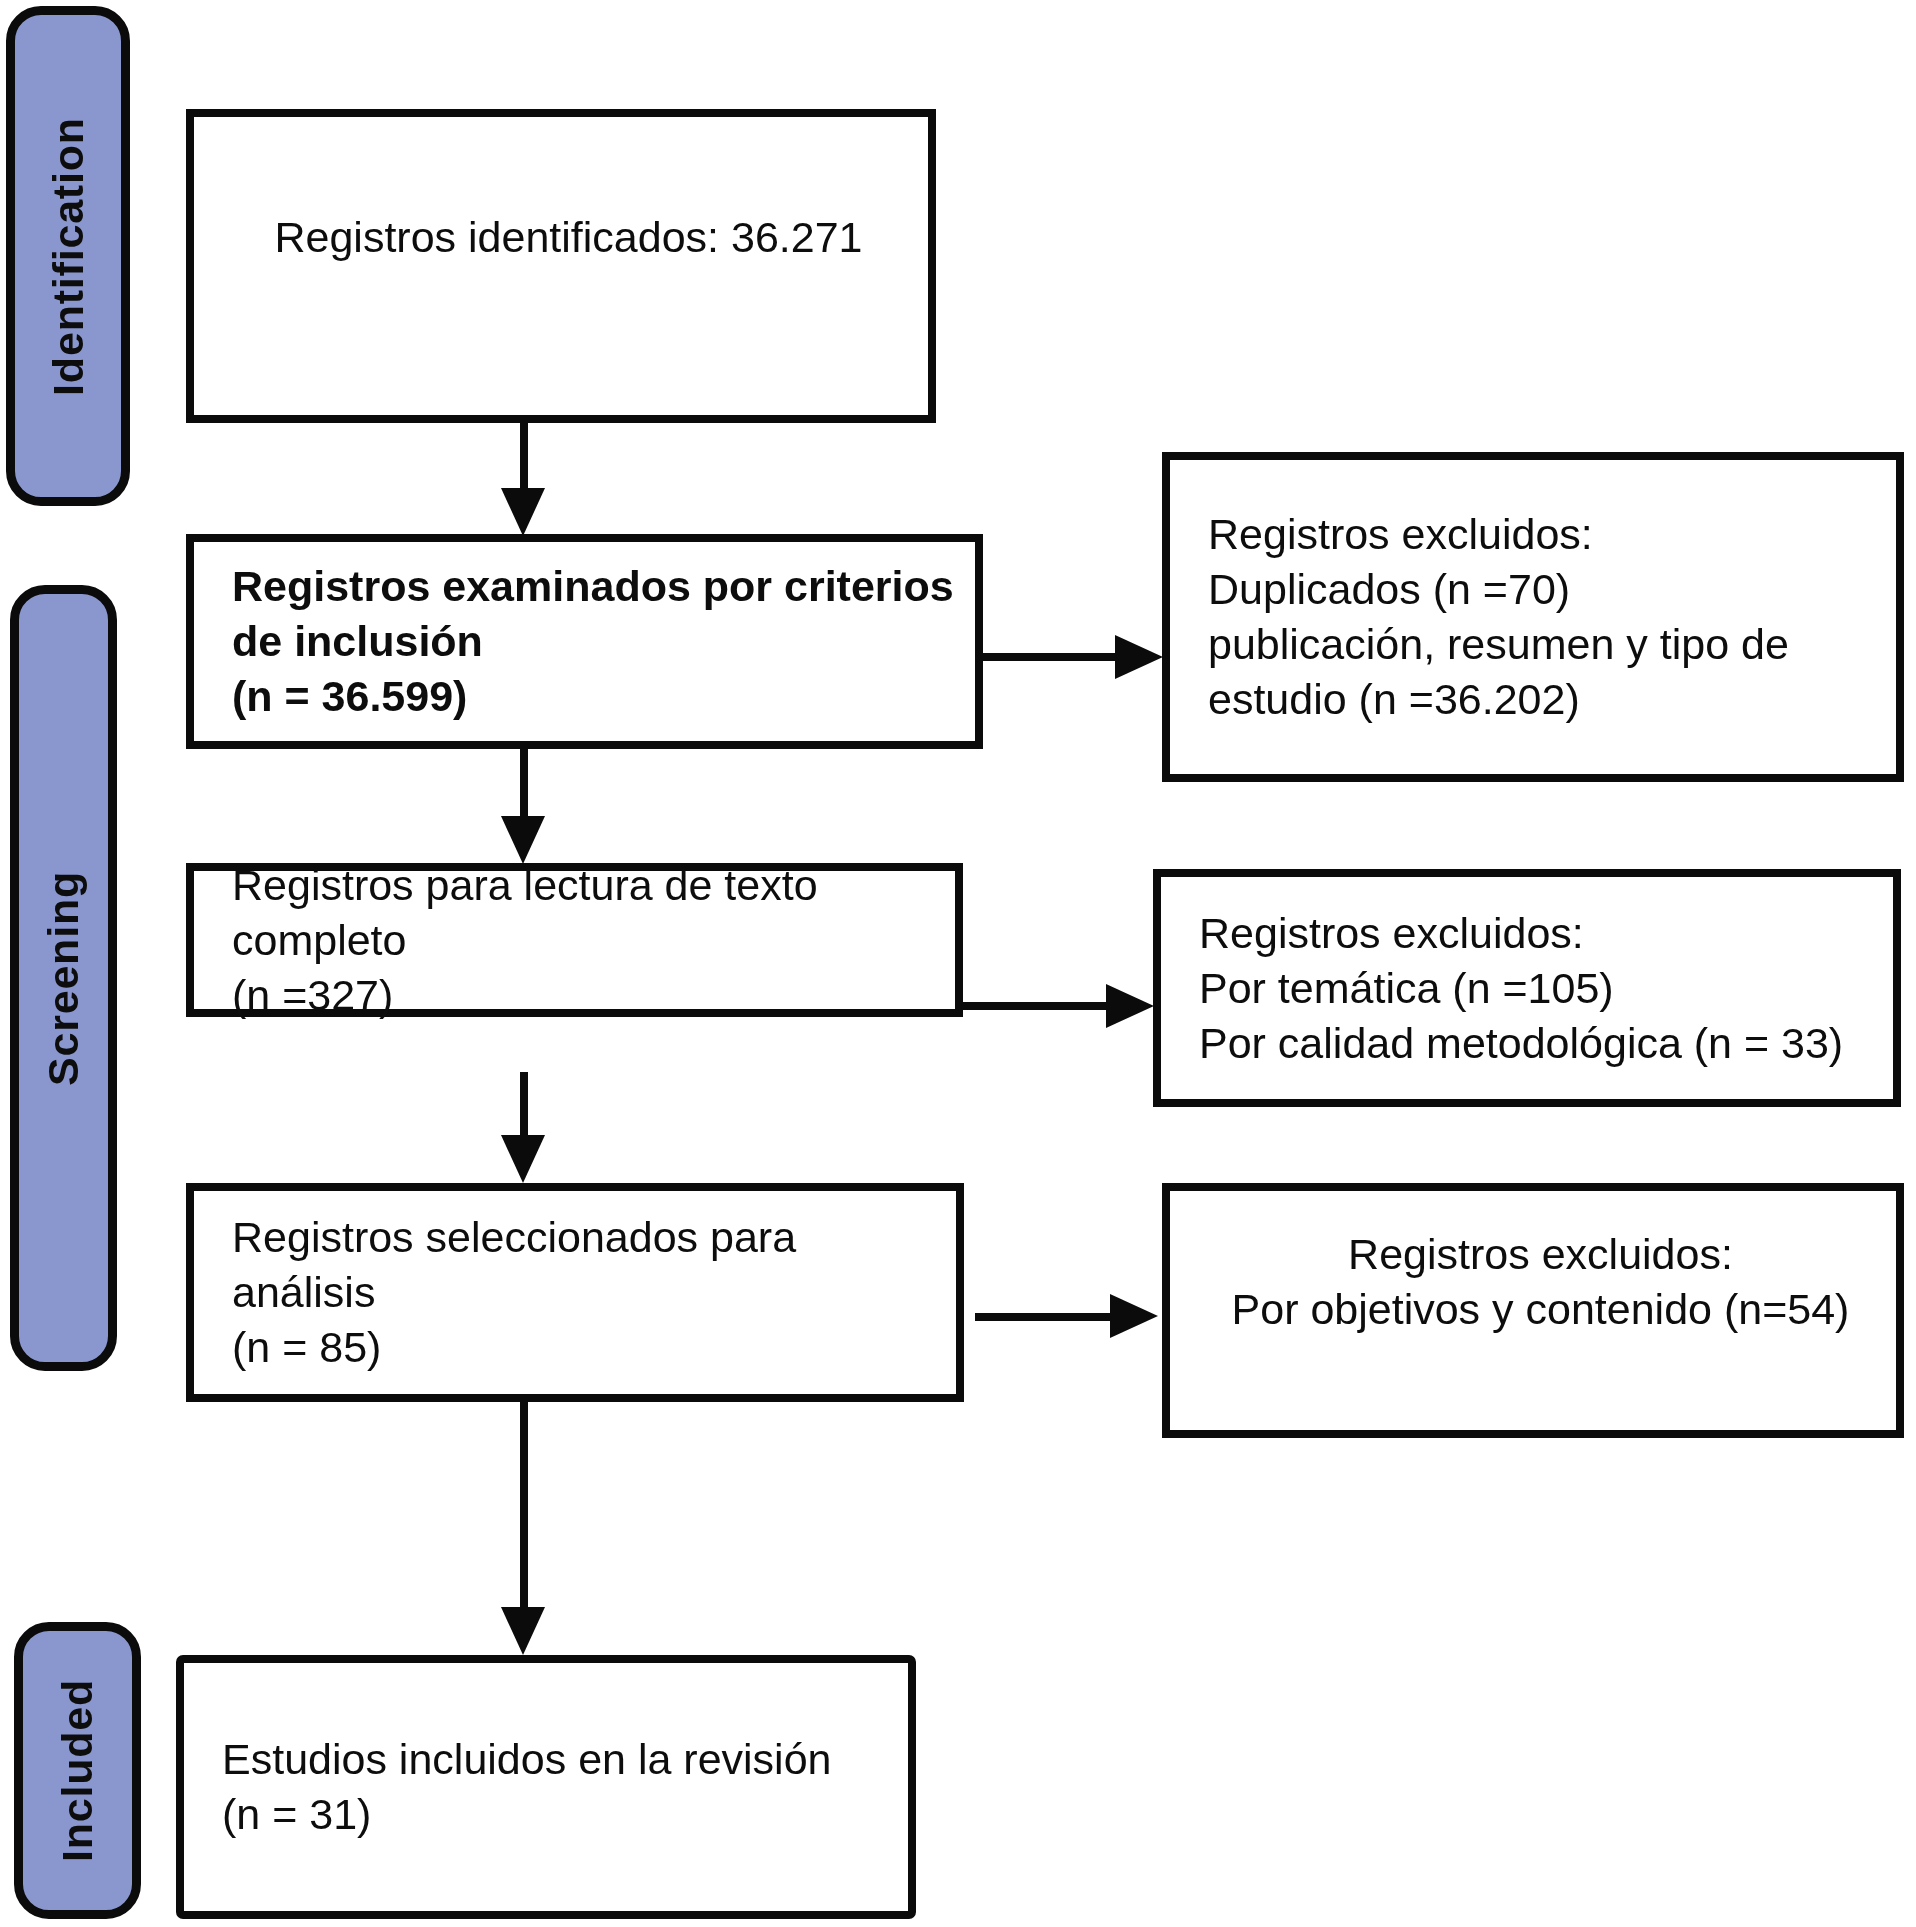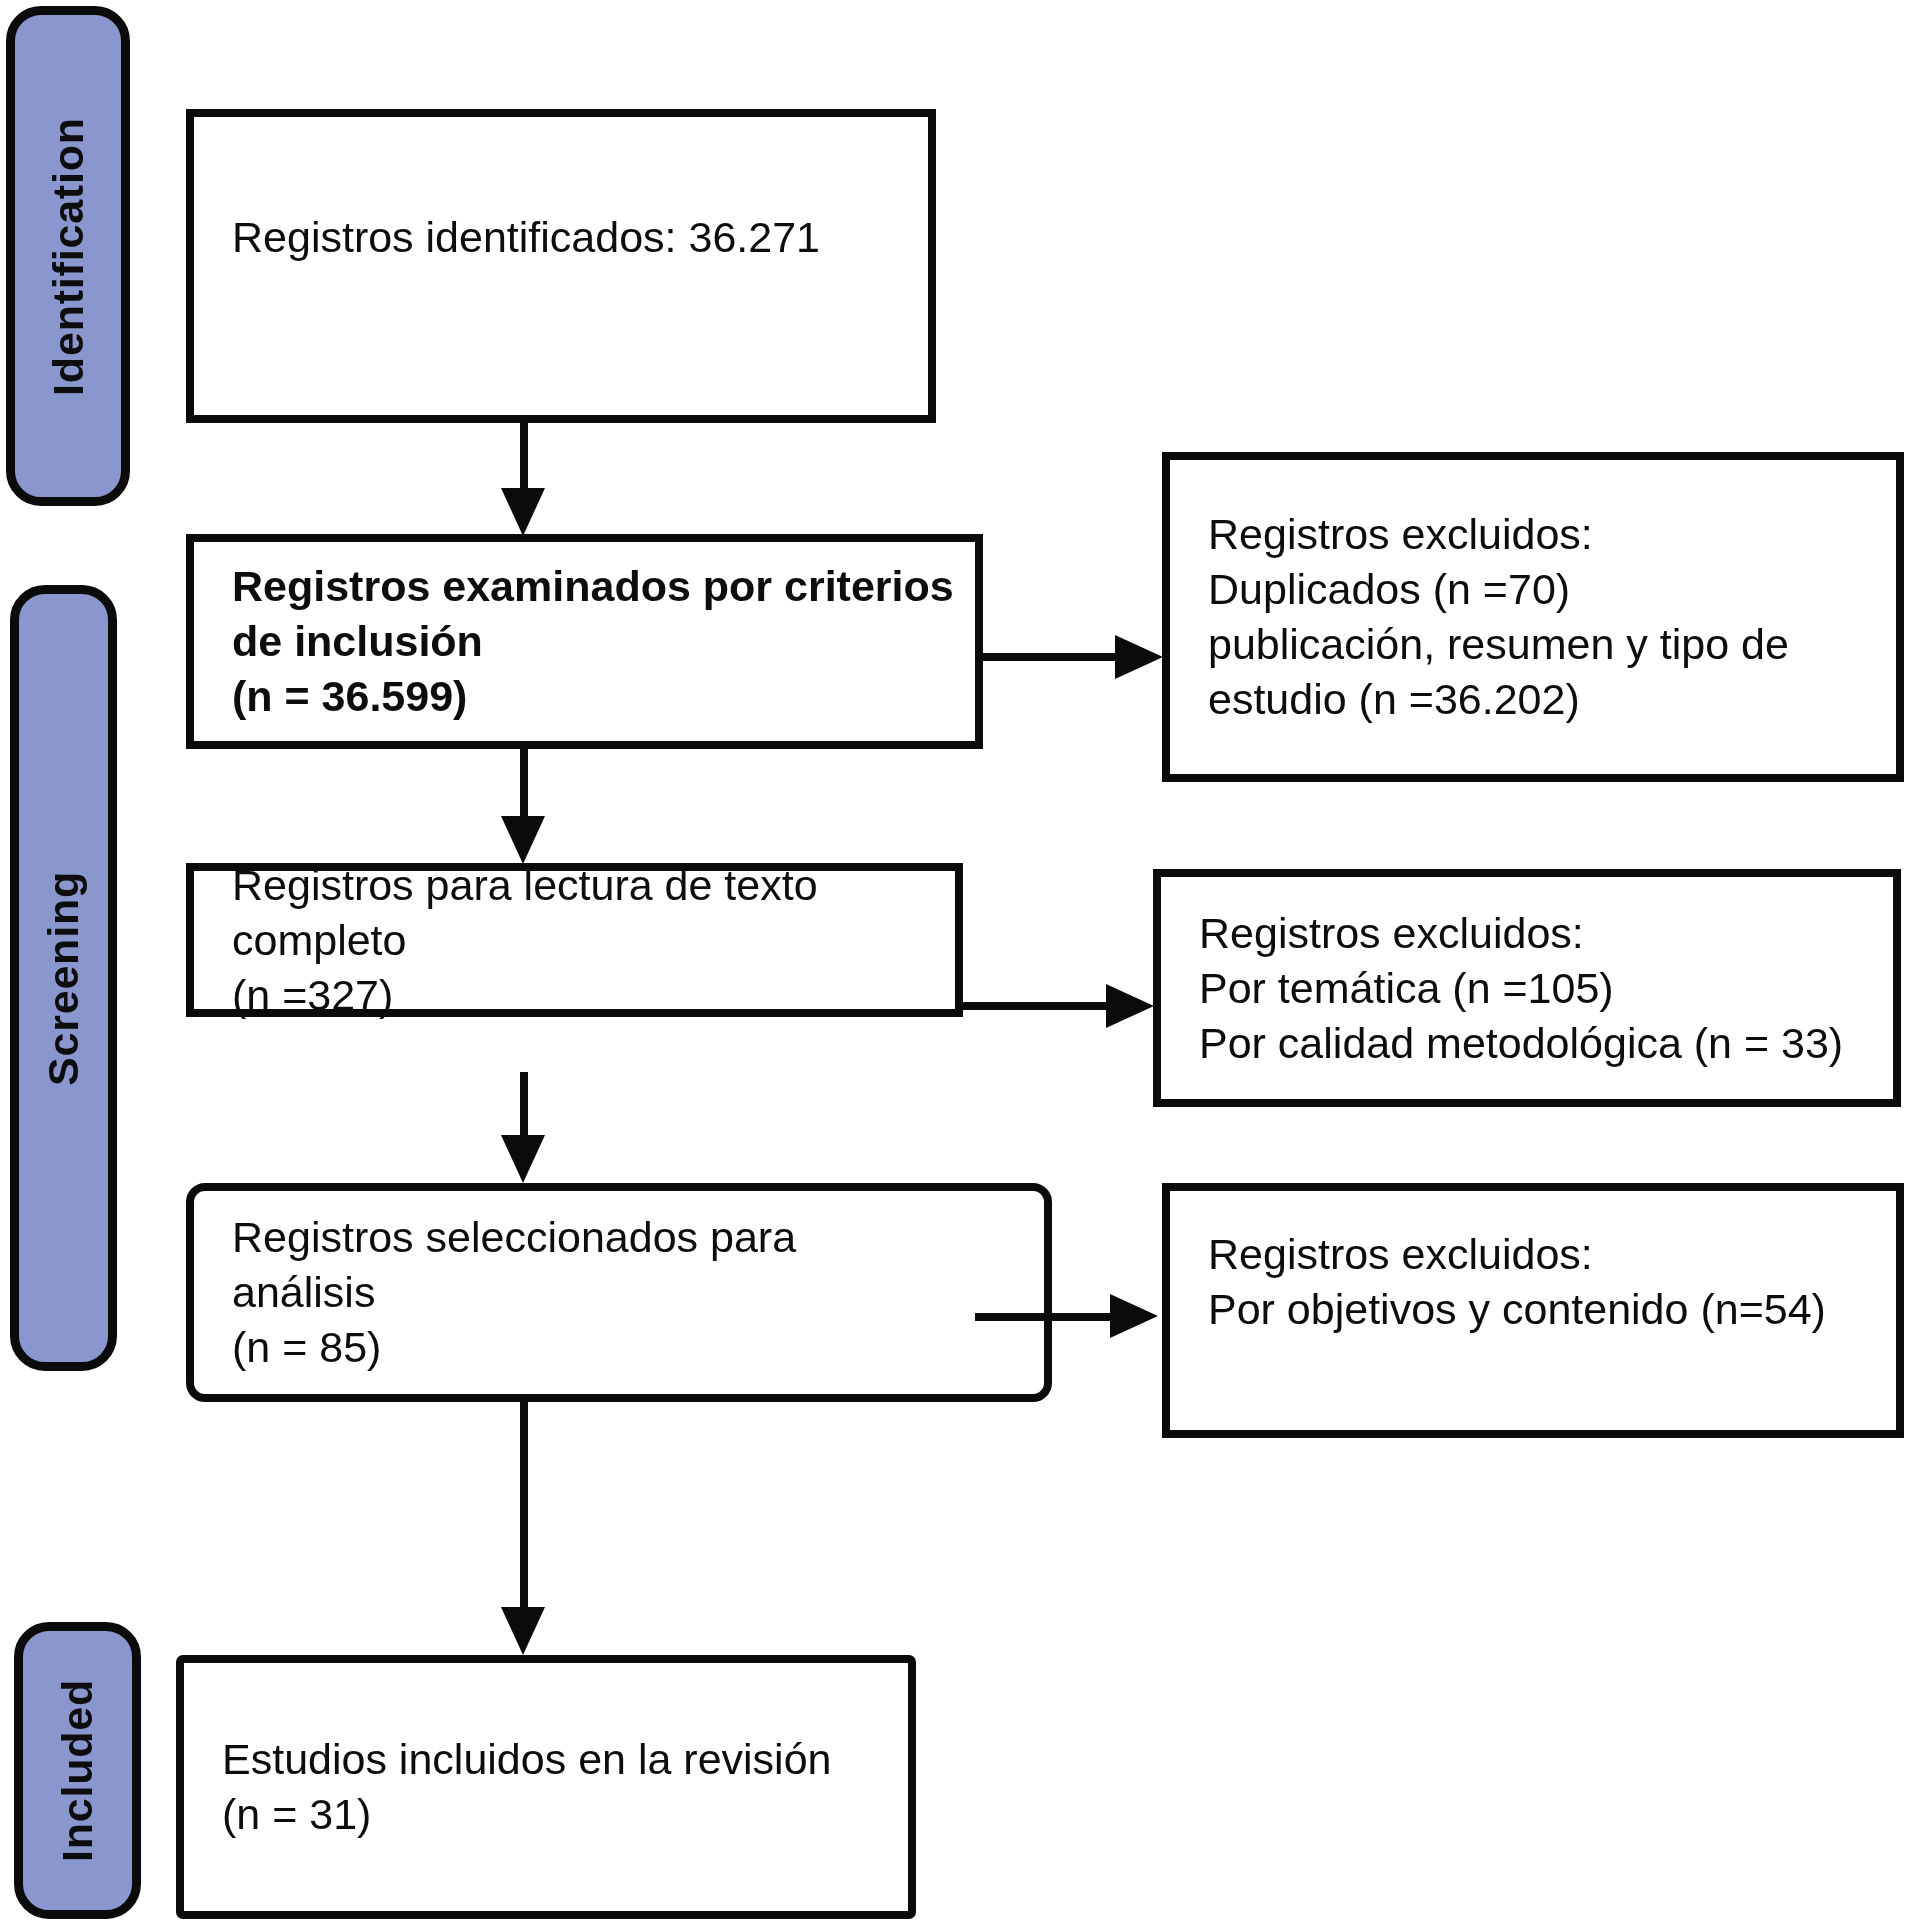--- a/index.html
+++ b/index.html
@@ -44,21 +44,21 @@
     flex-direction: column;
     justify-content: center;
     padding: 15.3px 23px 15.3px 38px;
   }
   .flow-box .line {
     font-size: 43px;
     line-height: 55px;
     color: #0d0d0d;
     white-space: nowrap;
   }
-  .nudge-up { transform: translateY(-29px); }
+  .nudge-up { transform: translateY(-29px); text-align: center; }
   
   .v-line {
     position: absolute;
     width: 8.4px;
     background: #0b0b0b;
   }
   .h-line {
     position: absolute;
     height: 8.4px;
     background: #0b0b0b;
@@ -79,21 +79,21 @@
   }
 
   
   #tab-identification { left: 6.1px;  top: 6.1px;    width: 124px; height: 500px; }
   #tab-screening      { left: 10px; top: 585px;  width: 107px; height: 786px; }
   #tab-included       { left: 14px; top: 1622px; width: 127px; height: 297px; }
 
   #box-identified { left: 186px; top: 109px;  width: 750px;  height: 314px; }
   #box-screened   { left: 186px; top: 534px;  width: 797px; height: 215px; font-weight: bold; }
   #box-fulltext   { left: 186px; top: 863px; width: 777px; height: 154px; }
-  #box-selected   { left: 186px; top: 1183px; width: 866px; height: 219px; border-radius: 19px; }
+  #box-selected   { left: 186px; top: 1183px; width: 778px; height: 219px; }
   #box-included   { left: 176px; top: 1655px; width: 740px;  height: 264px; border-radius: 7px; }
 
   #box-excluded-1 { left: 1162px; top: 452px;  width: 742px; height: 330px; }
   #box-excluded-2 { left: 1153px; top: 869px; width: 748px; height: 238px; }
   #box-excluded-3 { left: 1162px; top: 1183px; width: 742px; height: 255px; }
 
   #arrow-1-line { left: 520px; top: 423px;  height: 69px; }
   #arrow-1-head { left: 501px; top: 488px; }
   #arrow-2-line { left: 520px; top: 749px;  height: 67px; }
   #arrow-2-head { left: 501px; top: 816px; }

